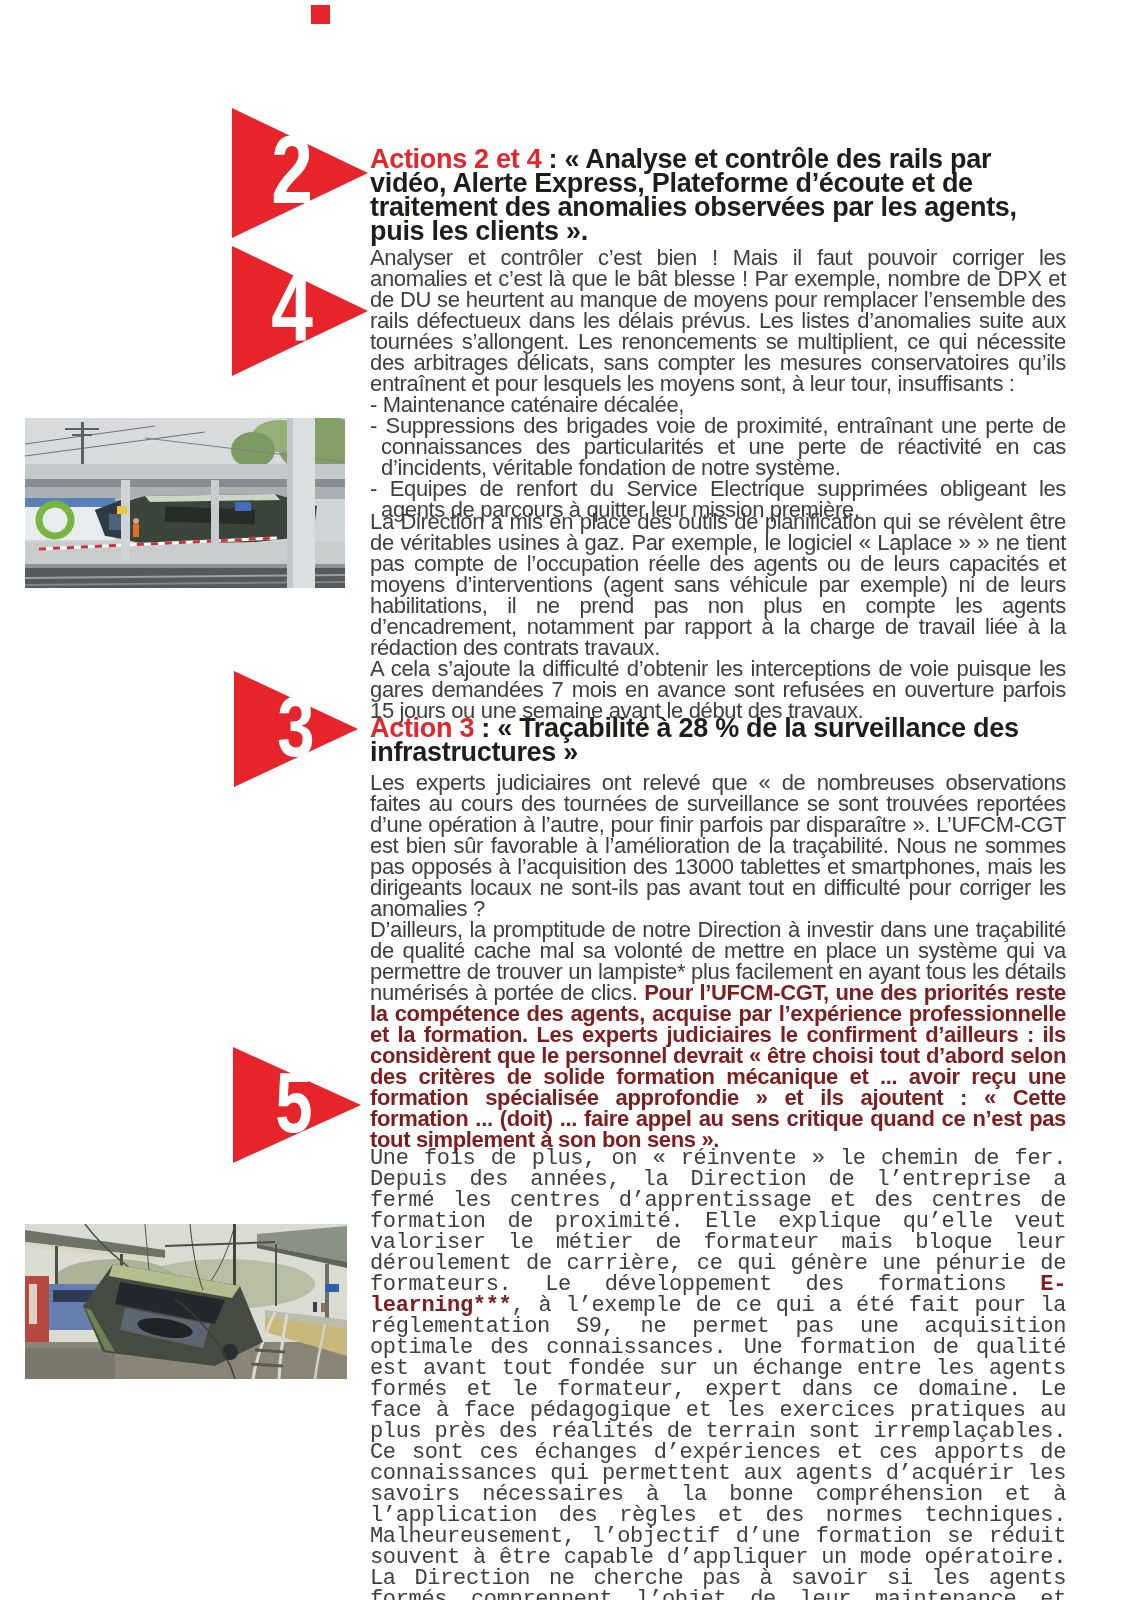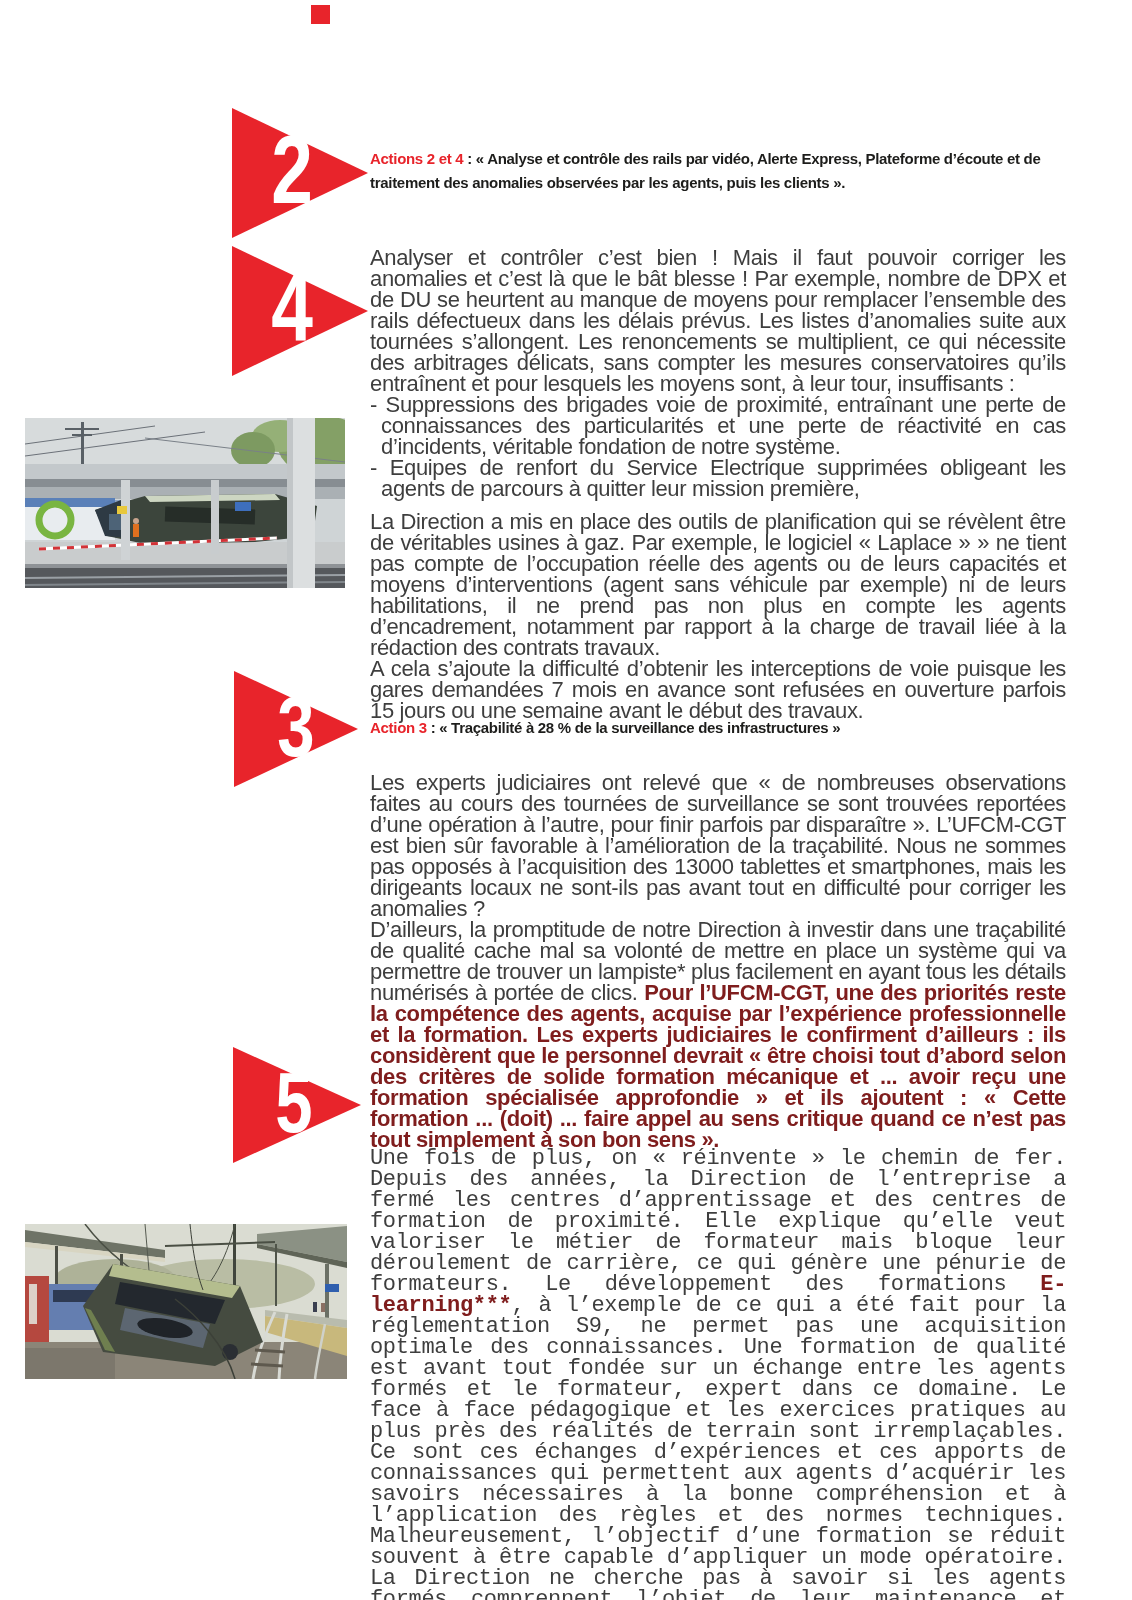--- a/index.html
+++ b/index.html
@@ -18,21 +18,21 @@
   .arrow .num { position:absolute; top:50%; left:44%;
                 transform:translate(-50%,-53%) scaleX(0.78);
                 color:#fff; font-weight:700; line-height:1; z-index:2; }
   .a2 { left:232px; top:108px; width:136px; height:130px; } .a2 .num { font-size:96px; }
   .a4 { left:232px; top:246px; width:136px; height:130px; } .a4 .num { font-size:96px; }
   .a3 { left:234px; top:671px; width:124px; height:116px; } .a3 .num { font-size:86px; left:50%; }
   .a5 { left:233px; top:1047px; width:128px; height:116px; } .a5 .num { font-size:86px; left:48%; }
 
   
   .head { position:absolute; left:370px; width:696px;
-          font-size:15px; line-height:24px; font-weight:700;
+          font-size:27px; line-height:24px; font-weight:700;
           letter-spacing:-0.3px; color:var(--ink); }
   .head .red { color:var(--red); }
   .h24 { top:147px; } .h3p { top:716px; } .h5p { top:1093px; }
 
   
   .bodytxt { position:absolute; left:370px; width:696px;
           font-size:22px; line-height:21px; letter-spacing:-0.35px;
           color:var(--body); text-align:justify; }
   .p24 { top:247px; } .p24b { top:511px; } .p3b { top:772px; } .p5b { top:1148px;font-family:Liberation Mono, monospace; }
   .bullet { padding-left:11px; text-indent:-11px; }
@@ -154,20 +154,21 @@
       <circle cx="205" cy="128" r="8" fill="#2a2e33"></circle>
       <path d="M150 75 C170 90 200 120 210 155" stroke="#3c4038" stroke-width="1.5" fill="none"></path>
       <path d="M165 0 C168 30 172 50 178 66" stroke="#3c4038" stroke-width="1" fill="none"></path>
     </svg>
   </figure>
 
   <h2 class="head h24"><span class="red">Actions 2 et 4</span><span> : « Analyse et contrôle des rails par vidéo, Alerte Express, Plateforme d’écoute et de traitement des anomalies observées par les agents, puis les clients ».</span></h2>
 
   <div class="bodytxt p24">
     <p>Analyser et contrôler c’est bien ! Mais il faut pouvoir corriger les anomalies et c’est là que le bât blesse ! Par exemple, nombre de DPX et de DU se heurtent au manque de moyens pour remplacer l’ensemble des rails défectueux dans les délais prévus. Les listes d’anomalies suite aux tournées s’allongent. Les renoncements se multiplient, ce qui nécessite des arbitrages délicats, sans compter les mesures conservatoires qu’ils entraînent et pour lesquels les moyens sont, à leur tour, insuffisants :</p>
+    <p class="bullet">- Maintenance caténaire décalée,</p>
     <p class="bullet">- Suppressions des brigades voie de proximité, entraînant une perte de connaissances des particularités et une perte de réactivité en cas d’incidents, véritable fondation de notre système.</p>
     <p class="bullet">- Equipes de renfort du Service Electrique supprimées obligeant les agents de parcours à quitter leur mission première,</p>
   </div>
 
   <div class="bodytxt p24b">
     <p>La Direction a mis en place des outils de planification qui se révèlent être de véritables usines à gaz. Par exemple, le logiciel « Laplace » » ne tient pas compte de l’occupation réelle des agents ou de leurs capacités et moyens d’interventions (agent sans véhicule par exemple) ni de leurs habilitations, il ne prend pas non plus en compte les agents d’encadrement, notamment par rapport à la charge de travail liée à la rédaction des contrats travaux.</p>
     <p>A cela s’ajoute la difficulté d’obtenir les interceptions de voie puisque les gares demandées 7 mois en avance sont refusées en ouverture parfois 15 jours ou une semaine avant le début des travaux.</p>
   </div>
 
   <h2 class="head h3p"><span class="red">Action 3</span><span> : « Traçabilité à 28 % de la surveillance des infrastructures »</span></h2>

